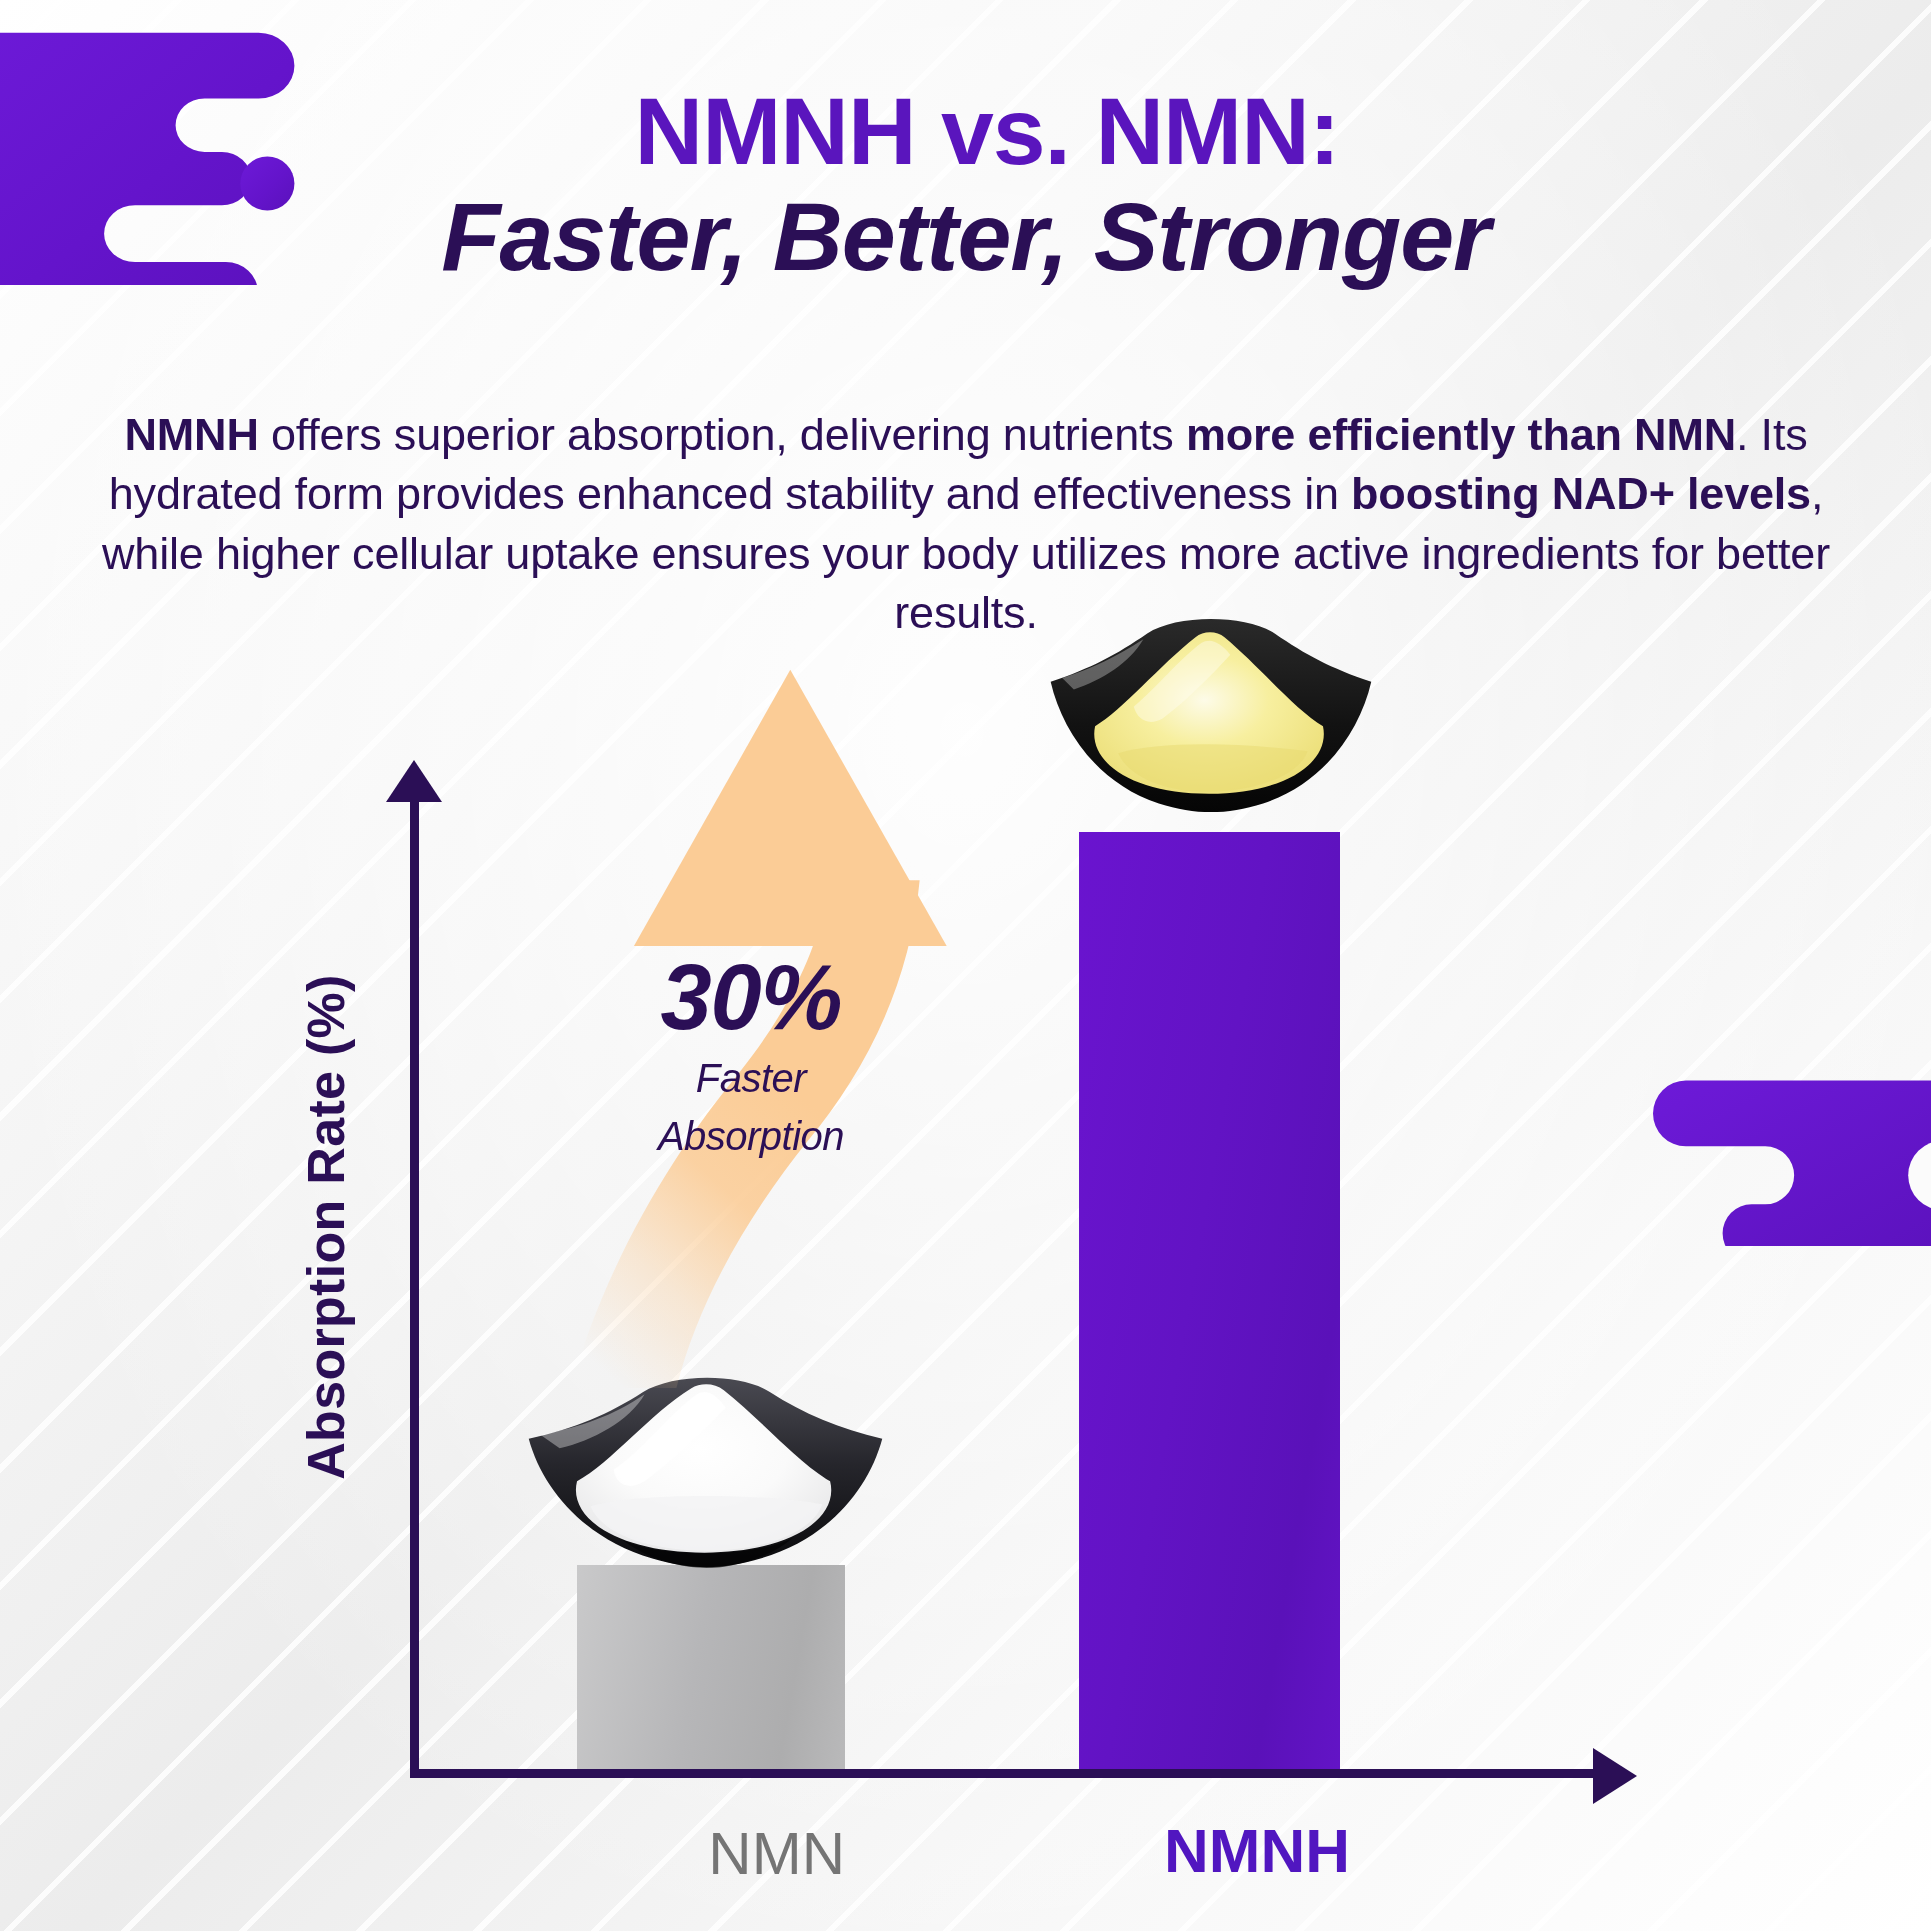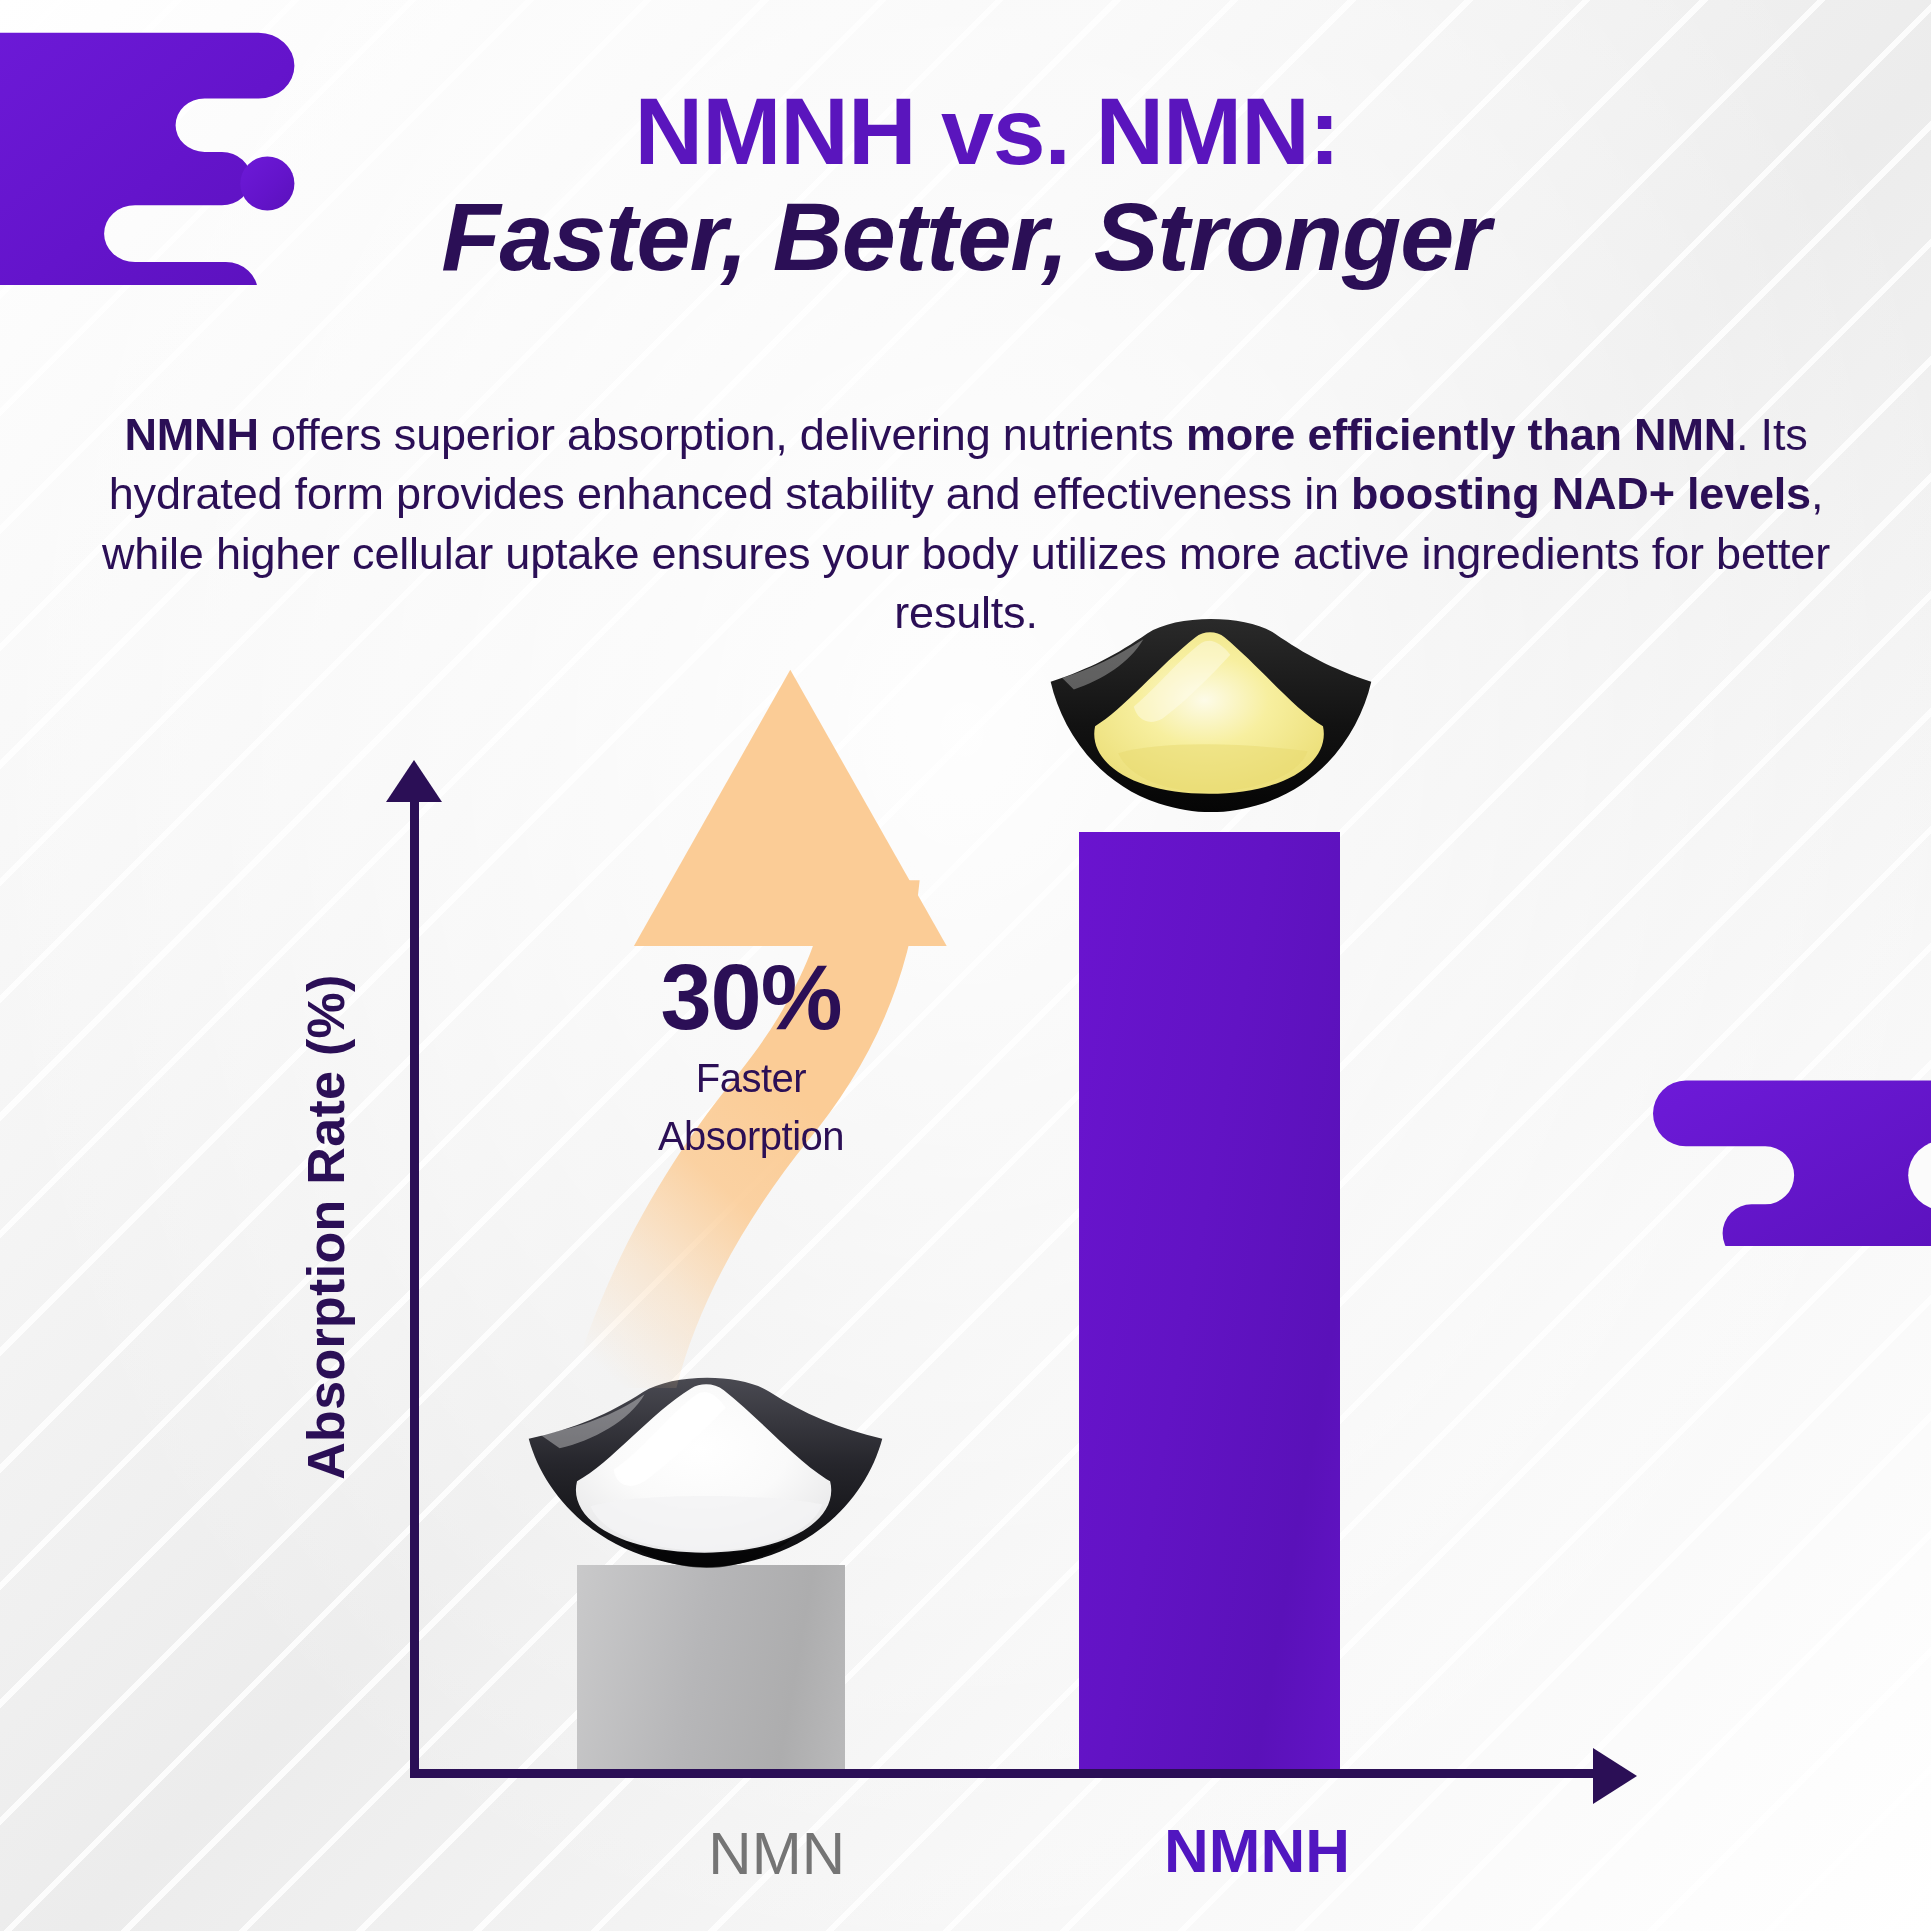--- a/index.html
+++ b/index.html
@@ -91,21 +91,21 @@
   }
 
   .bar-label{ position:absolute; text-align:right; }
   #label-nmn{ left:577px; top:1819px; width:268px; font-size:60px; color:#757575; }
   #label-nmnh{ left:1070px; top:1815px; width:280px; font-size:62px; color:#5116c0; font-weight:bold; }
 
   
   #arrow-wrap{ position:absolute; left:541px; top:666px; width:599px; height:724px; }
 
   
-  #callout{ position:absolute; left:558px; top:951px; width:386px; text-align:center; color:#2b0f56; }
+  #callout{ position:absolute; left:558px; top:951px; width:386px; text-align:center; color:#2b0f56;font-style:italic; }
   #callout .big{ font-size:92px; font-weight:bold; line-height:1.0; letter-spacing:-1px; }
   #callout .sm{ font-size:40px; font-weight:500; line-height:1.18; margin-top:11.6px; letter-spacing:-0.5px; }
 
   
   .bowl{ position:absolute; }
   #bowl-nmnh{ left:1041px; top:618px; width:338px; height:198px; }
   #bowl-nmn { left:521px; top:1369px; width:369px; height:205px; }
 </style>
 </head>
 <body>

